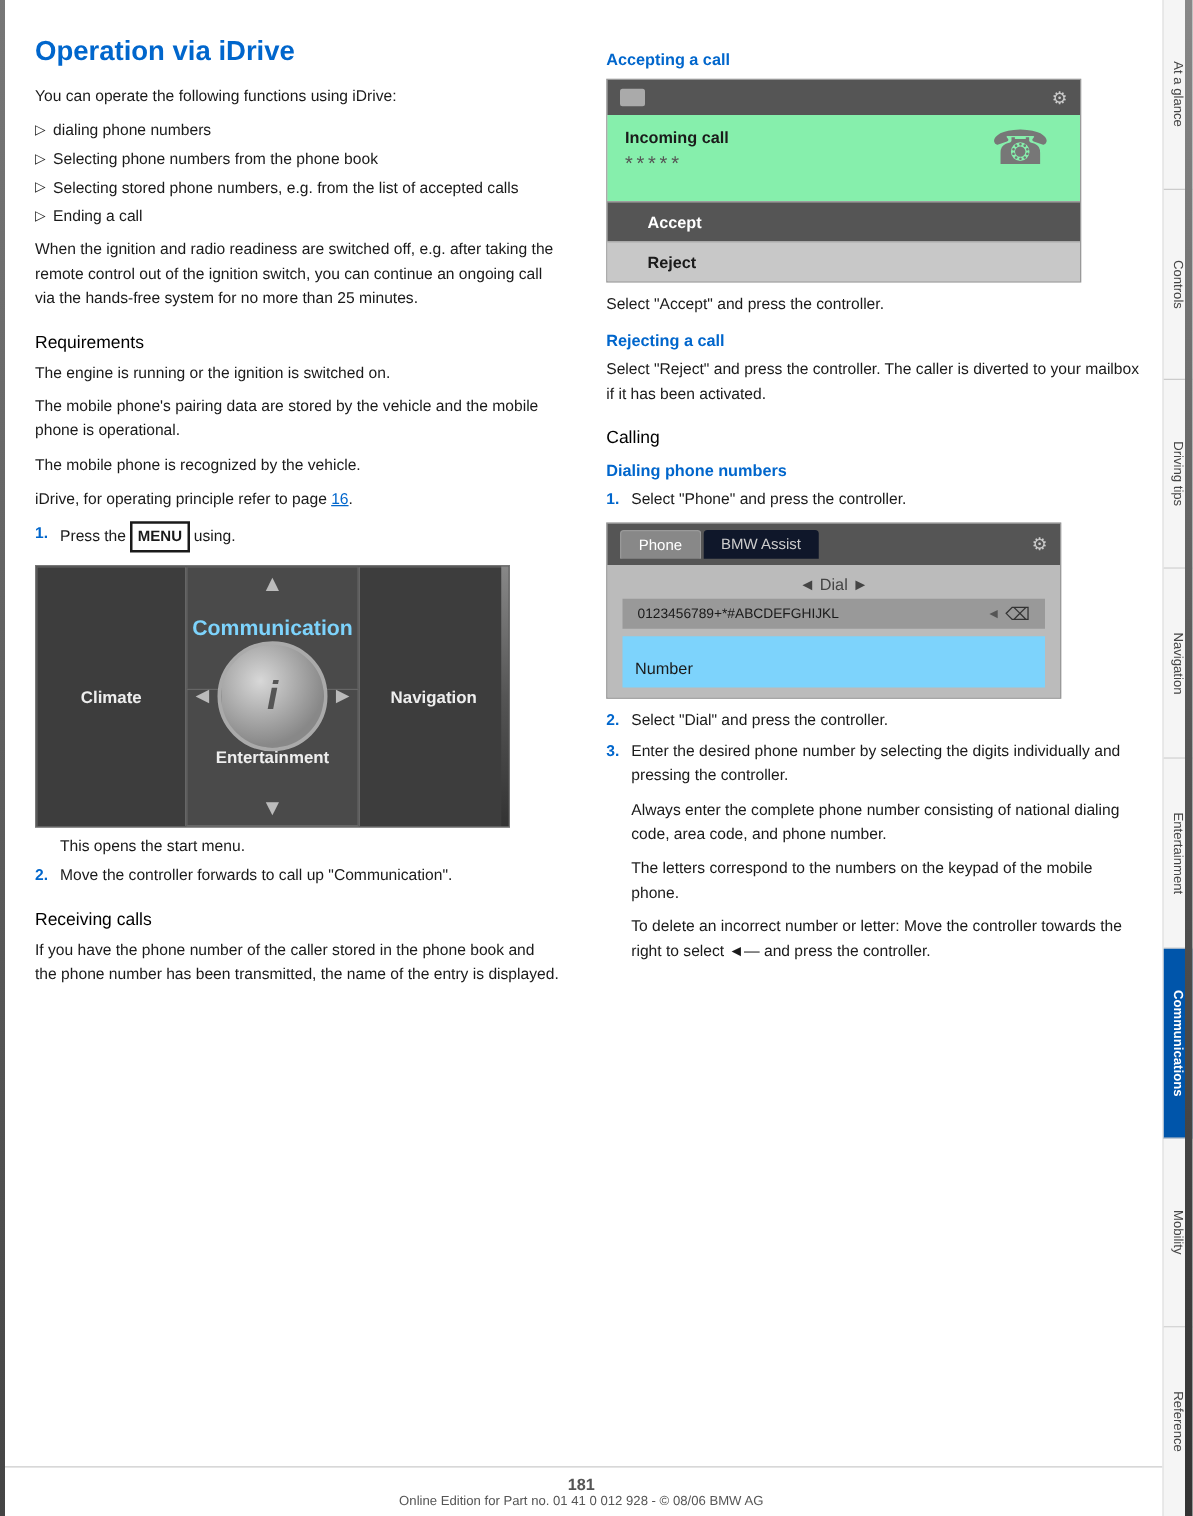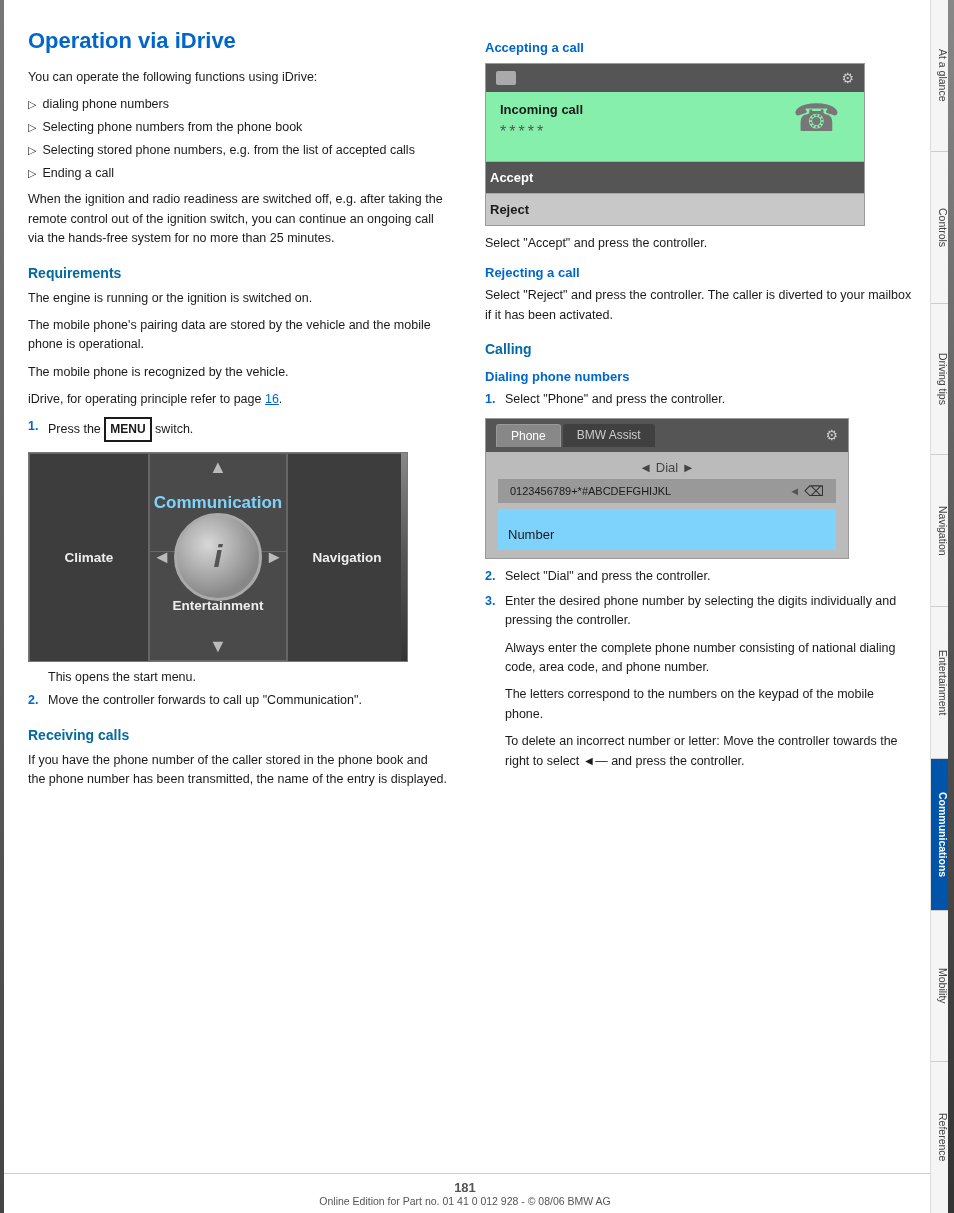--- a/index.html
+++ b/index.html
@@ -61,22 +61,22 @@
     .bullet-arrow {
       color: #1a1a1a;
       margin-right: 6px;
       margin-top: 1px;
       font-size: 11px;
       flex-shrink: 0;
     }
 
     .section-heading {
       font-size: 14px;
-      font-weight: bold;
-      color: #0369a1;
+      font-weight: normal;
+      color: #000000;
       margin-top: 16px;
       margin-bottom: 8px;
     }
 
     .subsection-heading {
       font-size: 13px;
       font-weight: bold;
       color: #0066cc;
       margin-top: 12px;
       margin-bottom: 6px;
@@ -158,21 +158,21 @@
       margin-bottom: 10px;
       letter-spacing: 3px;
     }
 
     .incoming-call-buttons {
       background: #c8c8c8;
     }
 
     .incoming-call-btn {
       display: block;
-      padding: 8px 4px;
+      padding: 8px 32px;
       font-size: 13px;
       font-weight: bold;
       color: #1a1a1a;
       border-top: 1px solid #aaa;
     }
 
     .incoming-call-btn.selected {
       background: #555;
       color: #fff;
     }
@@ -195,21 +195,21 @@
 
     .phone-dial-tabs {
       display: flex;
       gap: 2px;
     }
 
     .phone-tab {
       padding: 4px 14px;
       font-size: 12px;
       color: #ccc;
-      background: #404040;
+      background: #0f172a;
       border-radius: 3px 3px 0 0;
     }
 
     .phone-tab.active {
       background: #888;
       color: #fff;
       border: 1px solid #999;
       border-bottom: none;
     }
 
@@ -399,21 +399,21 @@
       <p class="body-text">The engine is running or the ignition is switched on.</p>
       <p class="body-text">The mobile phone's pairing data are stored by the vehicle and the mobile phone is operational.</p>
       <p class="body-text">The mobile phone is recognized by the vehicle.</p>
       <p class="body-text">
         <span>iDrive, for operating principle refer to page </span><span style="color:#0066cc; text-decoration:underline; cursor:pointer;">16</span><span>.</span>
       </p>
 
       <div class="numbered-item" style="margin-top:6px;">
         <span class="num">1.</span>
         <span>
-          <span>Press the </span><span class="menu-button">MENU</span><span> switch.</span>
+          <span>Press the </span><span class="menu-button">MENU</span><span> using.</span>
         </span>
       </div>
 
       <div class="idrive-grid-wrapper">
 
         <div style="position:absolute; left:0; top:0; width:120px; height:210px; background:#3d3d3d; display:flex; align-items:center; justify-content:center; border:1px solid #666;">
           <span style="color:#eee; font-weight:bold; font-size:13.5px;">Climate</span>
         </div>
 
         <div style="position:absolute; right:0; top:0; width:120px; height:210px; background:#3d3d3d; display:flex; align-items:center; justify-content:center; border:1px solid #666;">

